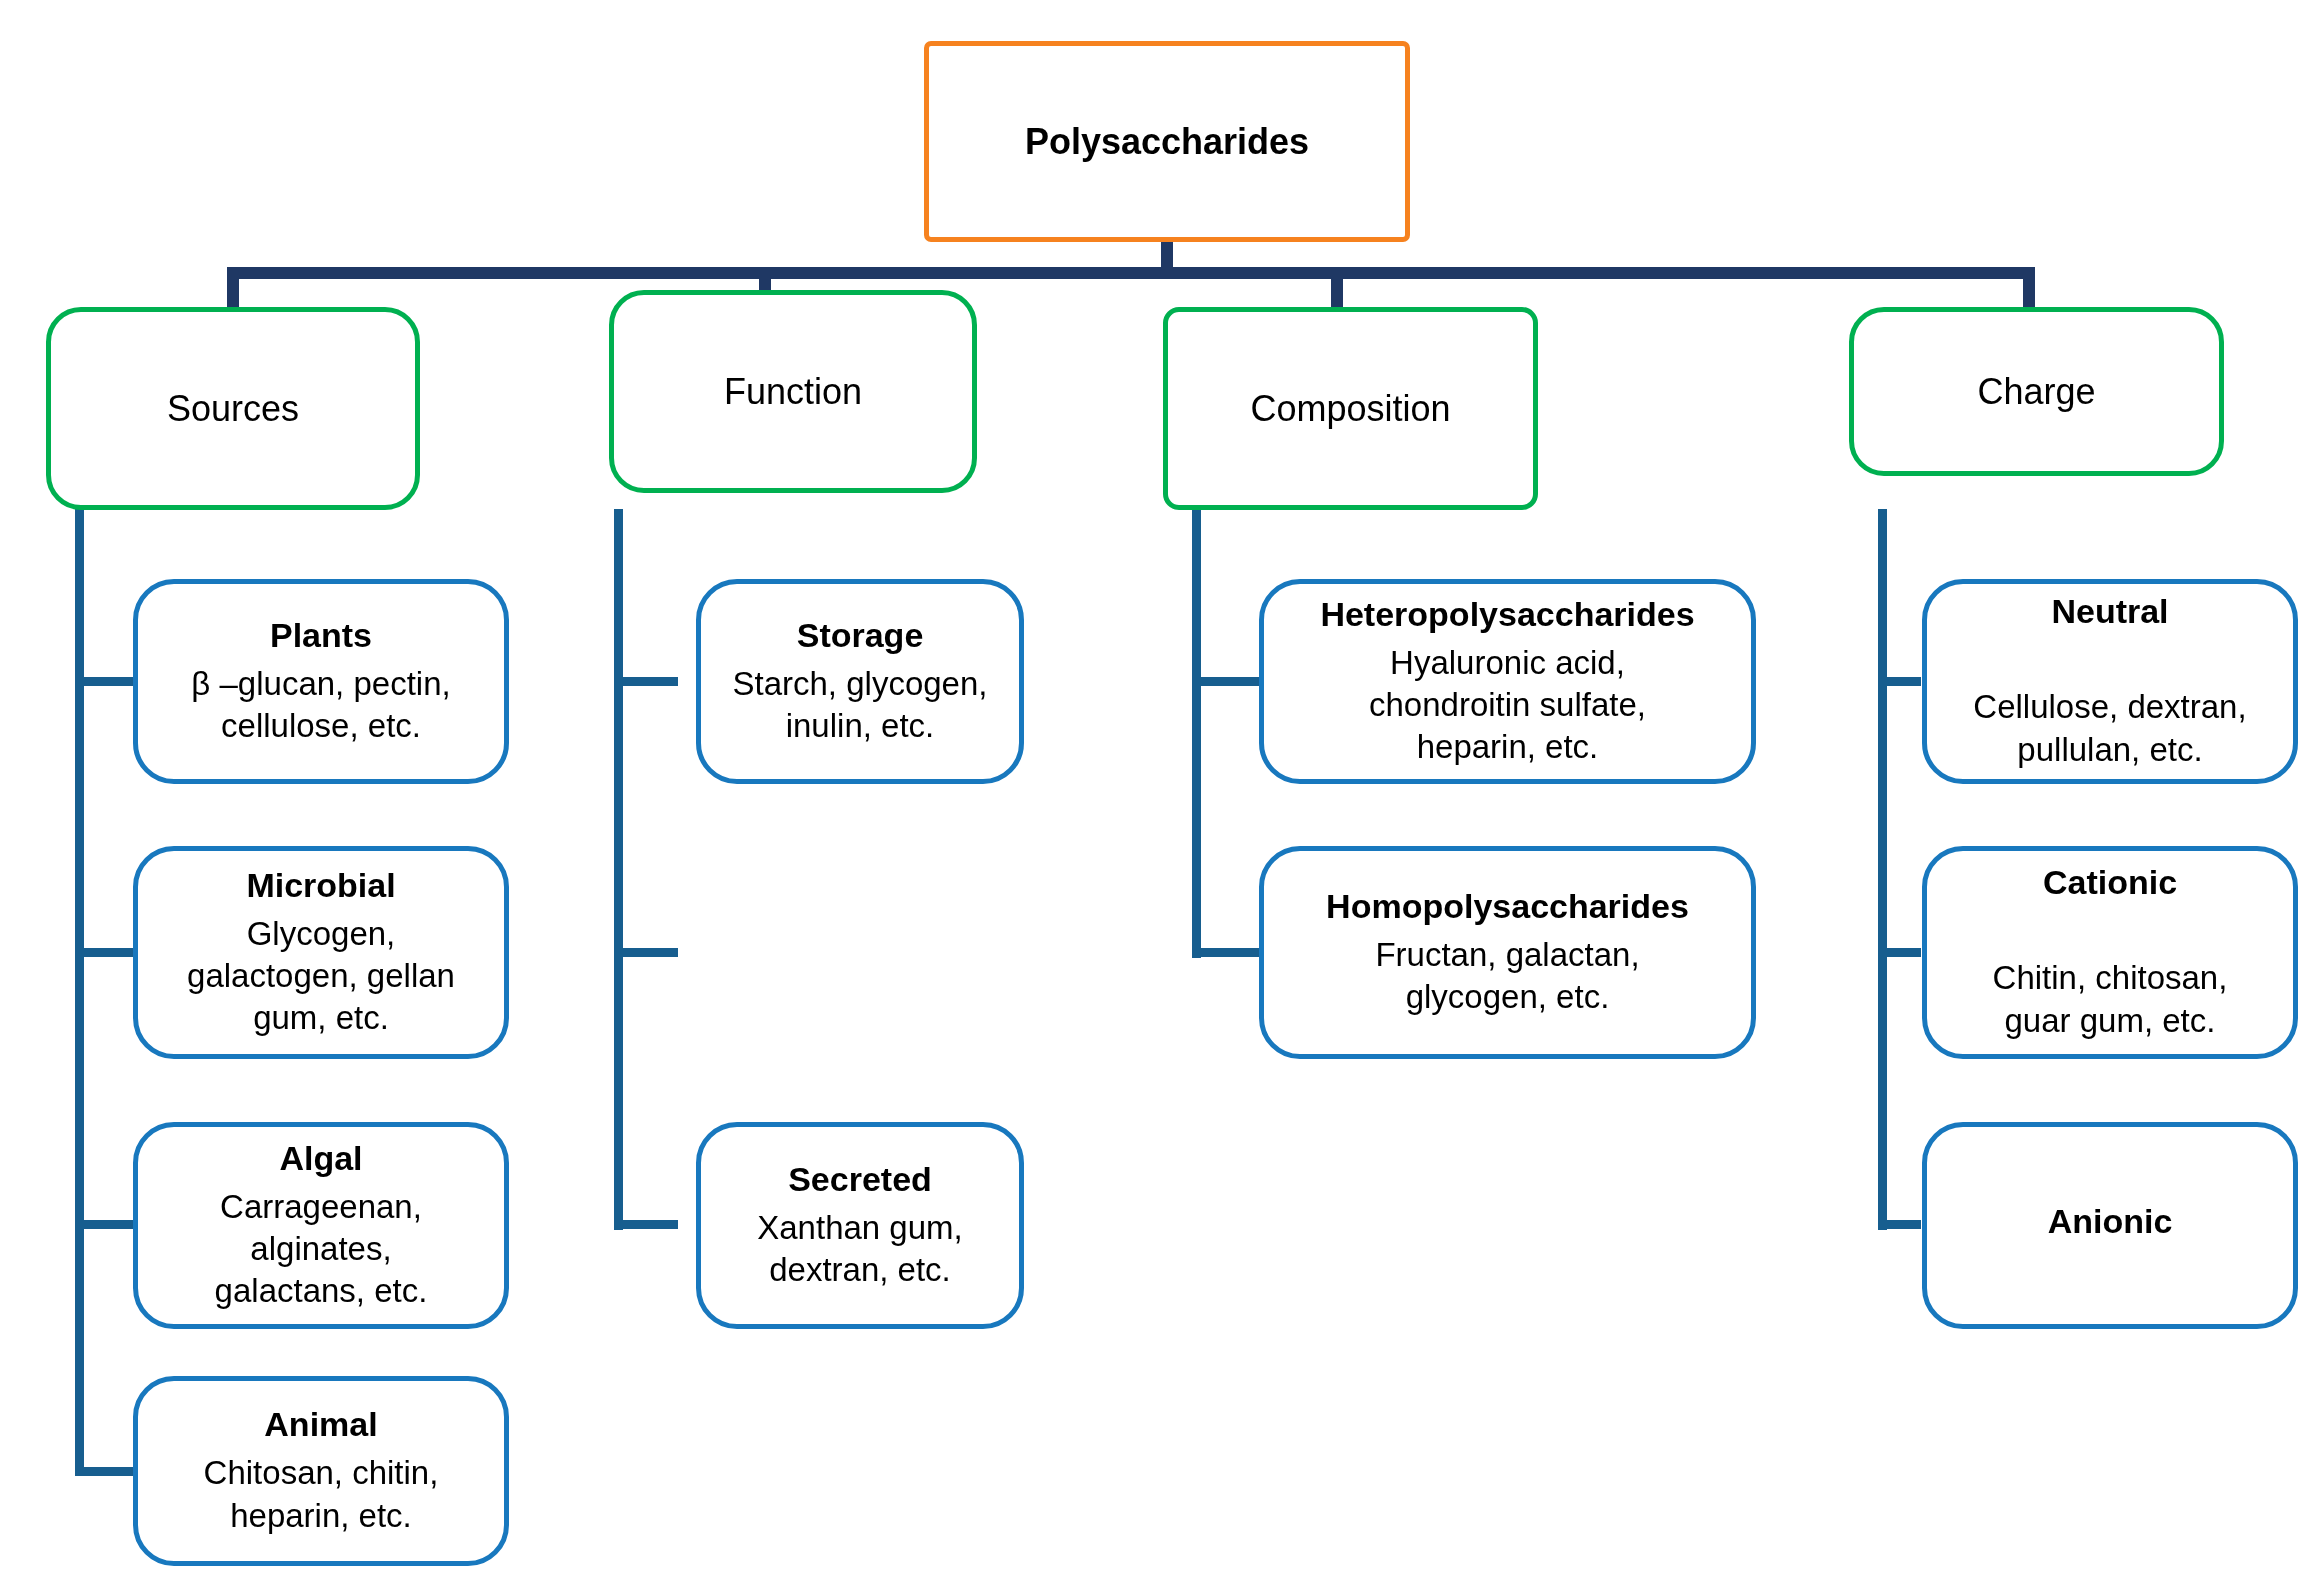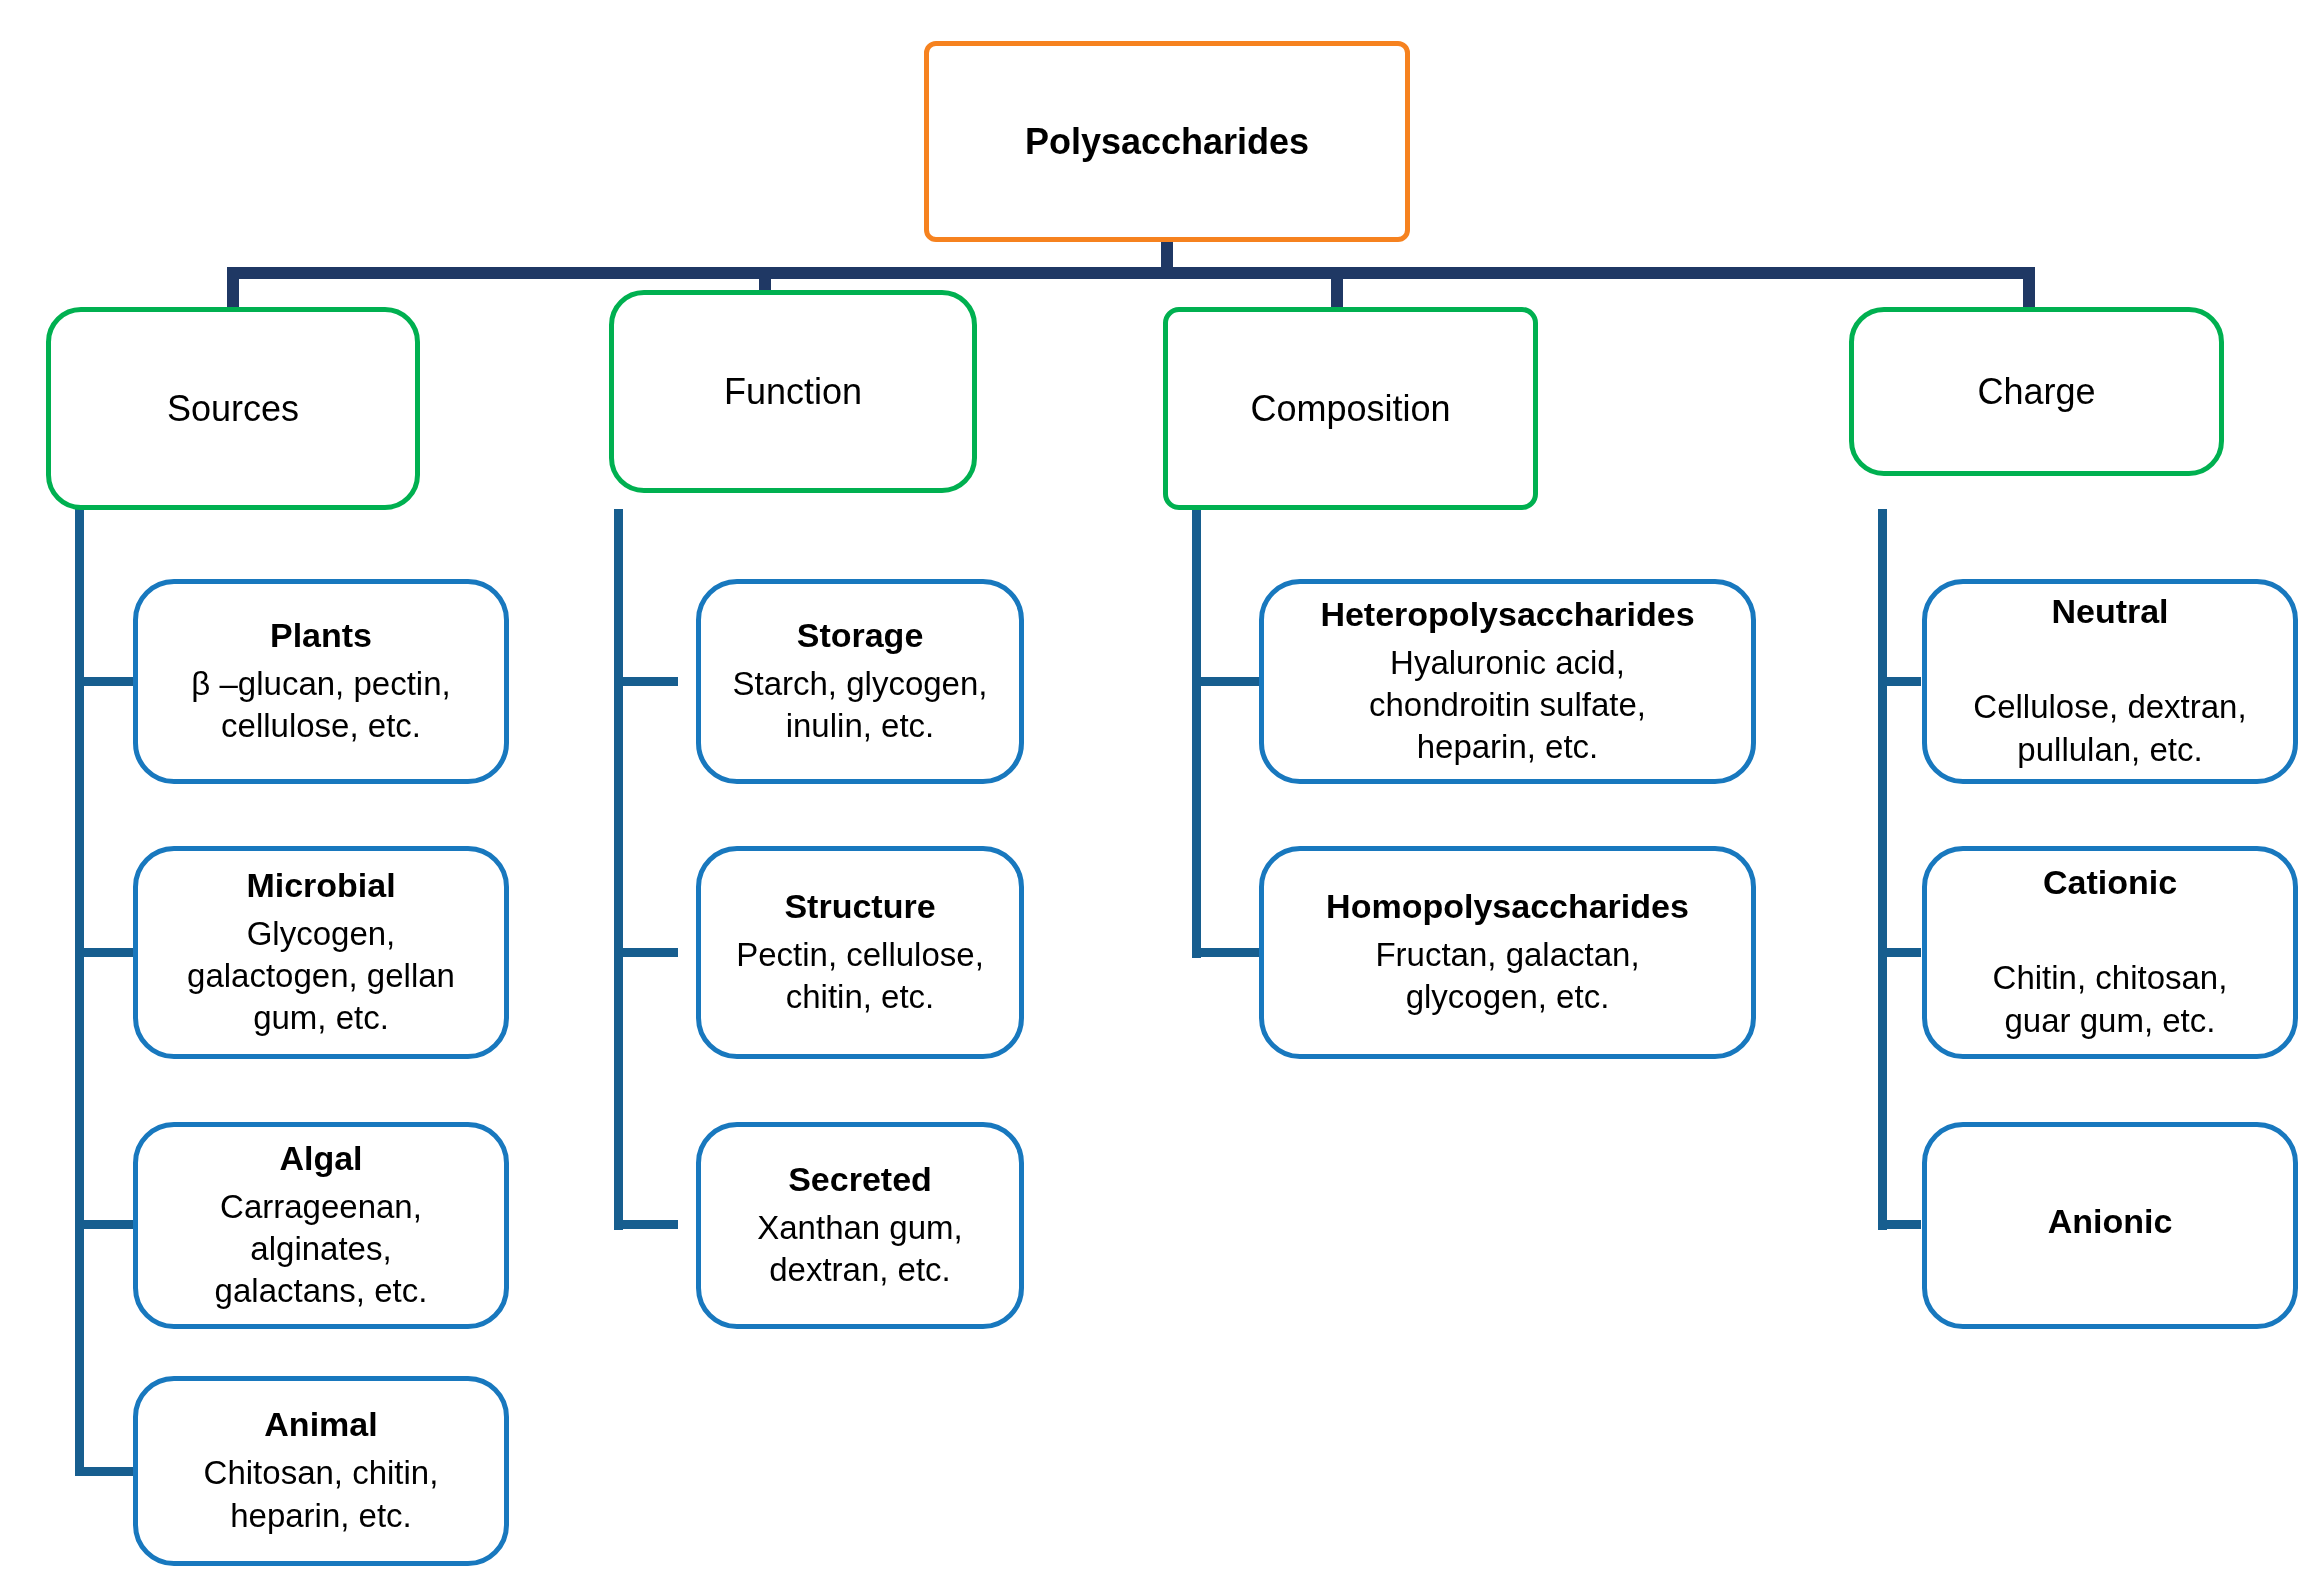--- a/index.html
+++ b/index.html
@@ -3,21 +3,21 @@
 <meta charset="utf-8">
 <style>
   html,body{margin:0;padding:0;background:#ffffff;}
   body{font-family:"Liberation Sans","DejaVu Sans",sans-serif;}
   .canvas{position:relative;width:2319px;height:1579px;background:#ffffff;overflow:hidden;}
 
   .node{position:absolute;box-sizing:border-box;background:#ffffff;
         display:flex;flex-direction:column;justify-content:center;align-items:center;
         text-align:center;color:#000000;}
 
-  .root-node{border:5.8px solid #F6821F;border-radius:12px;}
+  .root-node{border:5.8px solid #F6821F;border-radius:7px;}
   .category-node{border:5.8px solid #00B050;border-radius:35px;}
   .item-node{border:5.2px solid #1878BE;border-radius:41px;padding:11.6px 22px;}
 
   .root-label{font-size:36px;font-weight:bold;}
   .category-label{font-size:36px;font-weight:normal;}
   .item-title{font-size:34px;font-weight:bold;margin-bottom:8px;line-height:1.15;}
   .item-desc{font-size:33px;line-height:1.28;white-space:pre-line;}
 
   .conn{position:absolute;}
   .conn-top{background:#1F3864;}
@@ -133,25 +133,20 @@
     <div class="item-title">Animal</div>
     <div class="item-desc">Chitosan, chitin,
 heparin, etc.</div>
   </div>
 
   <div class="node item-node col2 row1">
     <div class="item-title">Storage</div>
     <div class="item-desc">Starch, glycogen,
 inulin, etc.</div>
   </div>
-  <div class="node item-node col2 row2">
-    <div class="item-title">Structure</div>
-    <div class="item-desc">Pectin, cellulose,
-chitin, etc.</div>
-  </div>
   <div class="node item-node col2 row3">
     <div class="item-title">Secreted</div>
     <div class="item-desc">Xanthan gum,
 dextran, etc.</div>
   </div>
 
   <div class="node item-node col3 row1">
     <div class="item-title">Heteropolysaccharides</div>
     <div class="item-desc">Hyaluronic acid,
 chondroitin sulfate,

